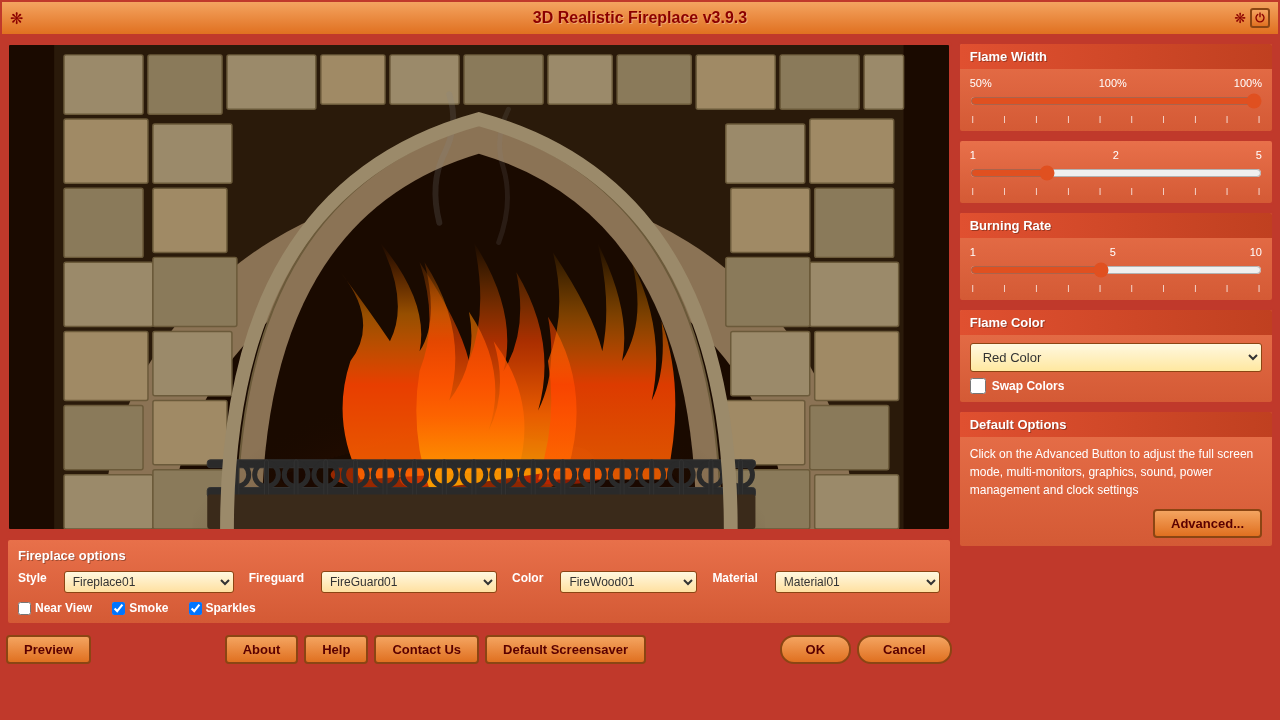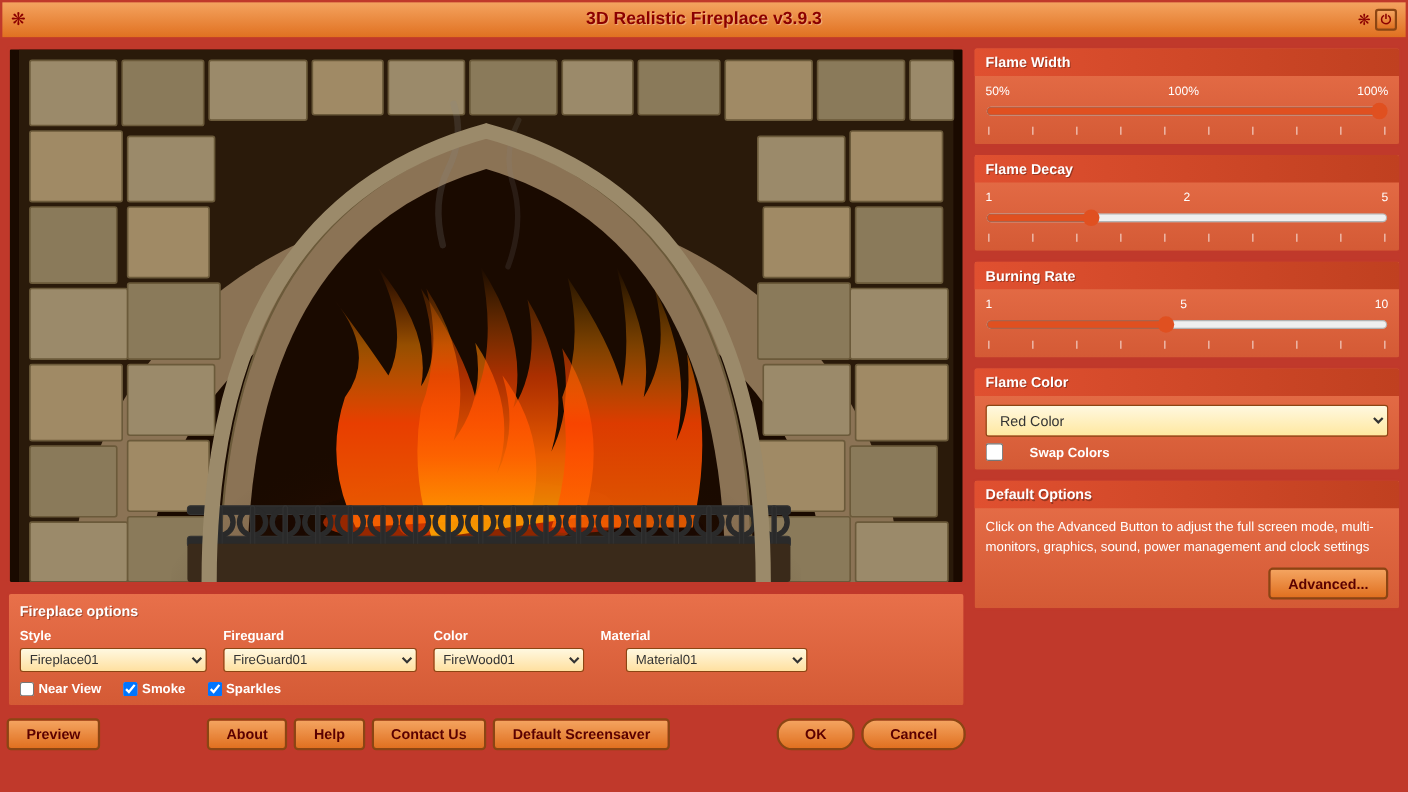--- a/index.html
+++ b/index.html
@@ -102,22 +102,21 @@
       margin-bottom: 8px;
       text-shadow: 1px 1px 0 rgba(0,0,0,0.3);
     }
     .options-row1 {
       display: flex;
       gap: 15px;
       margin-bottom: 8px;
     }
     .option-group {
       display: flex;
-      flex-direction: column;
-      gap: 4px;
+      gap: 17px;
     }
     .option-label {
       color: white;
       font-size: 12px;
       font-weight: bold;
     }
     .option-select {
       background: linear-gradient(to bottom, #fff8e0, #ffe0a0);
       border: 1px solid #8b4513;
       border-radius: 3px;
@@ -226,21 +225,21 @@
       padding: 5px 8px;
       font-size: 13px;
       color: #333;
       cursor: pointer;
       margin-bottom: 6px;
     }
 
     .swap-row {
       display: flex;
       align-items: center;
-      gap: 24px;
+      gap: 6px;
     }
     .swap-checkbox {
       width: 16px;
       height: 16px;
       cursor: pointer;
     }
     .swap-label {
       color: white;
       font-size: 12px;
       font-weight: bold;
@@ -481,21 +480,21 @@
         </div>
         <div class="option-group">
           <span class="option-label">Color</span>
           <select class="option-select" style="width:137px;">
             <option>FireWood01</option>
             <option>FireWood02</option>
           </select>
         </div>
         <div class="option-group">
           <span class="option-label">Material</span>
-          <select class="option-select" style="width:165px;margin-left:23px;">
+          <select class="option-select" style="width:165px;">
             <option>Material01</option>
             <option>Material02</option>
           </select>
         </div>
       </div>
       <div class="options-row2">
         <div class="checkbox-group">
           <input type="checkbox" id="nearView" style="">
           <label class="checkbox-label" for="nearView">Near View</label>
         </div>
@@ -546,21 +545,20 @@
           <span class="tick">|</span>
           <span class="tick">|</span>
           <span class="tick">|</span>
           <span class="tick">|</span>
           <span class="tick">|</span>
           <span class="tick">|</span>
       </div>
     </div>
 
     <div class="control-section">
-      <div class="section-title">Flame Decay</div>
       <div class="slider-labels">
         <span>1</span>
         <span>2</span>
         <span>5</span>
       </div>
       <div class="slider-row">
         <input type="range" min="1" max="5" value="2" style="width: 100%;">
       </div>
       <div class="slider-ticks">
         <span class="tick">|</span>

